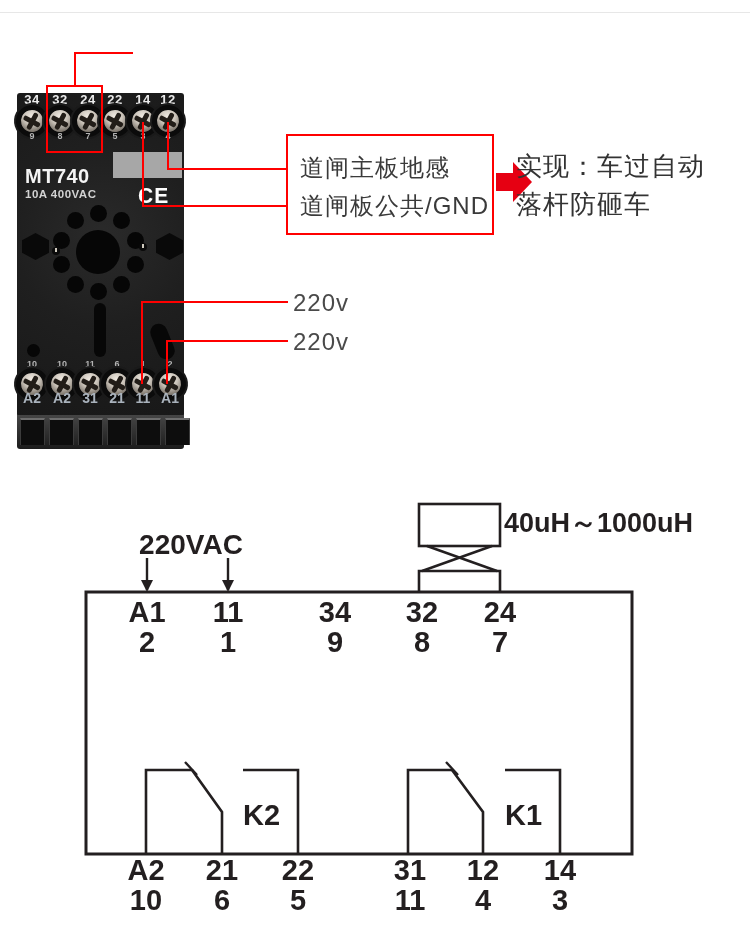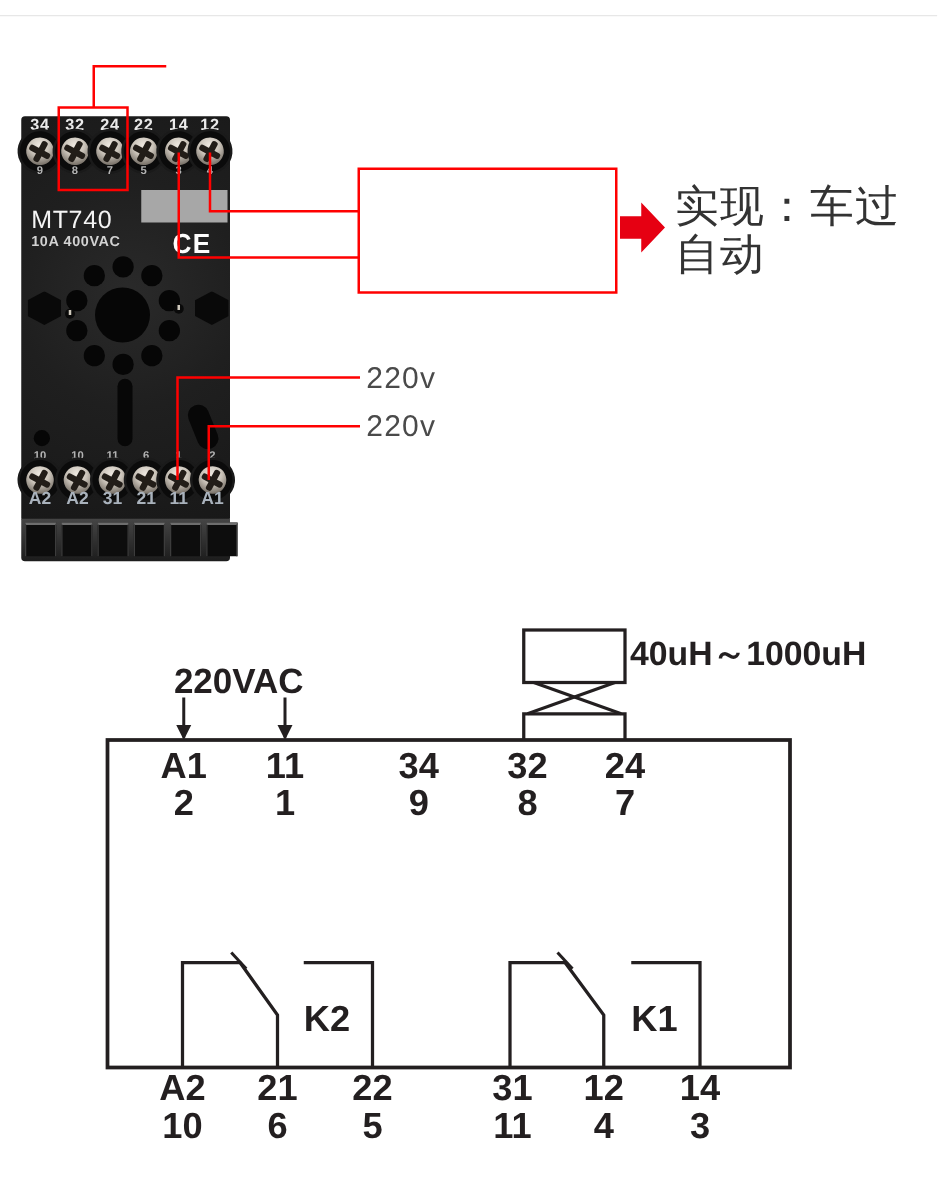--- a/index.html
+++ b/index.html
@@ -21,38 +21,38 @@
       box-shadow:0 0 0 5px #0b0b0b, 0 0 0 7px #1a1a1a;transform:rotate(28deg);}
   .screw::before,.screw::after{content:"";position:absolute;background:#221d18;border-radius:2px;}
   .screw::before{left:50%;top:2px;bottom:2px;width:5px;margin-left:-2.5px;}
   .screw::after{top:50%;left:2px;right:2px;height:5px;margin-top:-2.5px;}
 
   .tlabel{position:absolute;width:30px;text-align:center;top:92px;font-size:13px;font-weight:bold;color:#ebebeb;letter-spacing:0.5px;}
   .tpin{position:absolute;width:30px;text-align:center;top:131px;font-size:9px;font-weight:bold;color:#b3b3b3;}
   .bpin{position:absolute;width:30px;text-align:center;top:359px;font-size:9px;font-weight:bold;color:#b3b3b3;}
   .blabel{position:absolute;width:34px;text-align:center;top:390px;font-size:14px;font-weight:bold;color:#a9b2bc;}
 
-  .model{position:absolute;left:25px;top:165px;font-size:20px;font-weight:normal;color:#f4f4f4;letter-spacing:0.5px;}
+  .model{position:absolute;left:25px;top:165px;font-size:20px;font-weight:bold;color:#f4f4f4;letter-spacing:0.5px;}
   .rating{position:absolute;left:25px;top:188px;font-size:11.5px;font-weight:bold;color:#d2d2d2;letter-spacing:0.5px;}
   .sticker{position:absolute;left:113px;top:152px;width:69px;height:26px;background:#a7a7a7;}
   .ce{position:absolute;left:138px;top:184px;font-size:21px;font-weight:bold;color:#fdfdfd;letter-spacing:1px;transform:scaleY(1.05);}
 
   .hole{position:absolute;border-radius:50%;background:#060606;}
   .hex{position:absolute;width:27px;height:27px;background:#090909;
        clip-path:polygon(50% 0,100% 27%,100% 73%,50% 100%,0 73%,0 27%);}
   .slot{position:absolute;left:94px;top:303px;width:12px;height:54px;background:#070707;border-radius:6px;}
   .kidney{position:absolute;left:154px;top:323px;width:17px;height:37px;background:#070707;border-radius:9px;transform:rotate(-22deg);}
   .pindot{position:absolute;width:8px;height:8px;border-radius:50%;background:#0a0a0a;}
   .pindot::after{content:"";position:absolute;left:3px;top:1px;width:2px;height:4px;background:#cfc9bd;}
 
   
   .cn{position:absolute;color:#3a3a3a;}
   .loop-label{left:136px;top:40px;font-size:25px;letter-spacing:1px;}
   .gate-box-text{left:300px;top:149px;font-size:24px;line-height:38px;letter-spacing:1px;}
-  .result-text{left:540px;top:147px;font-size:35px;line-height:38px;color:#333;letter-spacing:1px;}
+  .result-text{left:516px;top:147px;font-size:26px;line-height:38px;color:#333;letter-spacing:1px;}
   .v220{left:293px;font-size:24px;font-weight:300;color:#4a4a4a;letter-spacing:1px;}
 
   .overlay{position:absolute;left:0;top:0;}
 
   
   .schematic{position:absolute;left:0;top:482px;}
   .schematic text{font-family:"Liberation Sans","DejaVu Sans",sans-serif;font-weight:600;fill:#231f20;}
 </style>
 </head>
 <body>
@@ -139,22 +139,27 @@
     <polyline points="133,53 75,53 75,86" fill="none" stroke="#ff0000" stroke-width="2"></polyline>
     <rect x="47" y="86" width="55" height="66" fill="none" stroke="#ff0000" stroke-width="2"></rect>
     <polyline points="168,122 168,169 287,169" fill="none" stroke="#ff0000" stroke-width="2"></polyline>
     <polyline points="143,122 143,206 287,206" fill="none" stroke="#ff0000" stroke-width="2"></polyline>
     <rect x="287" y="135" width="206" height="99" fill="none" stroke="#ff0000" stroke-width="2"></rect>
     <polygon points="496,173 513,173 513,162 532,182 513,202 513,191 496,191" fill="#e60012"></polygon>
     <polyline points="142,384 142,302 288,302" fill="none" stroke="#ff0000" stroke-width="2"></polyline>
     <polyline points="167,384 167,341 288,341" fill="none" stroke="#ff0000" stroke-width="2"></polyline>
   </svg>
 
+  <div class="cn gate-box-text">
+    <div>道闸主板地感</div>
+    <div>道闸板公共/GND</div>
+  </div>
   <div class="cn result-text">
     <div>实现：车过自动</div>
+    <div>落杆防砸车</div>
   </div>
   <div class="cn v220" style="top:289px;">220v</div>
   <div class="cn v220" style="top:328px;">220v</div>
 
   <svg class="schematic" width="750" height="470" viewBox="0 0 750 470">
     <g fill="none" stroke="#231f20" stroke-width="3">
       <rect x="86" y="110" width="546" height="262"></rect>
       <rect x="419" y="22" width="81" height="42" stroke-width="2.6"></rect>
       <line x1="427" y1="64" x2="497" y2="89" stroke-width="2.4"></line>
       <line x1="492" y1="64" x2="422" y2="89" stroke-width="2.4"></line>

